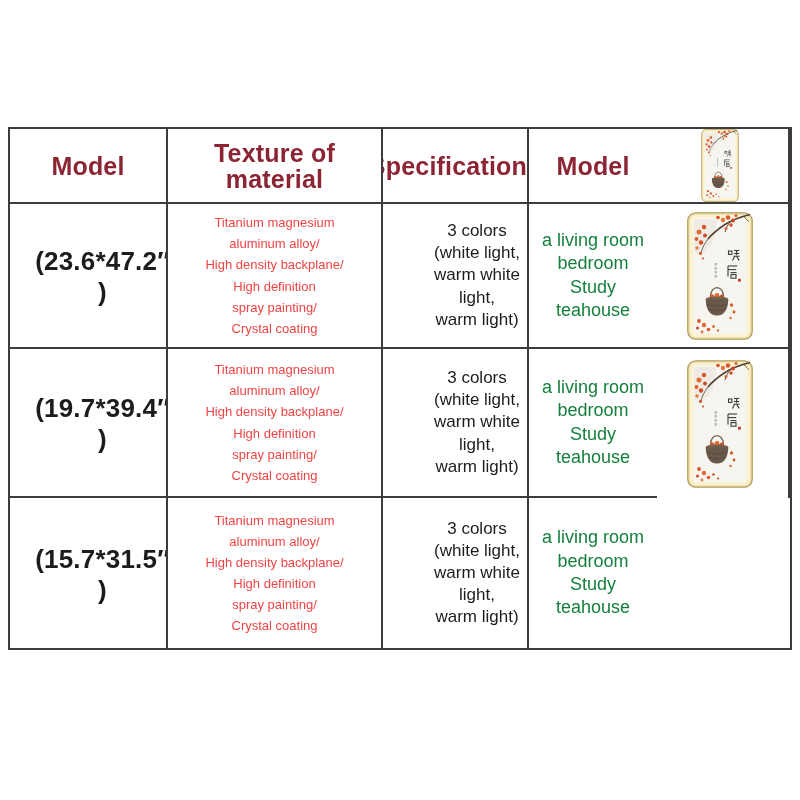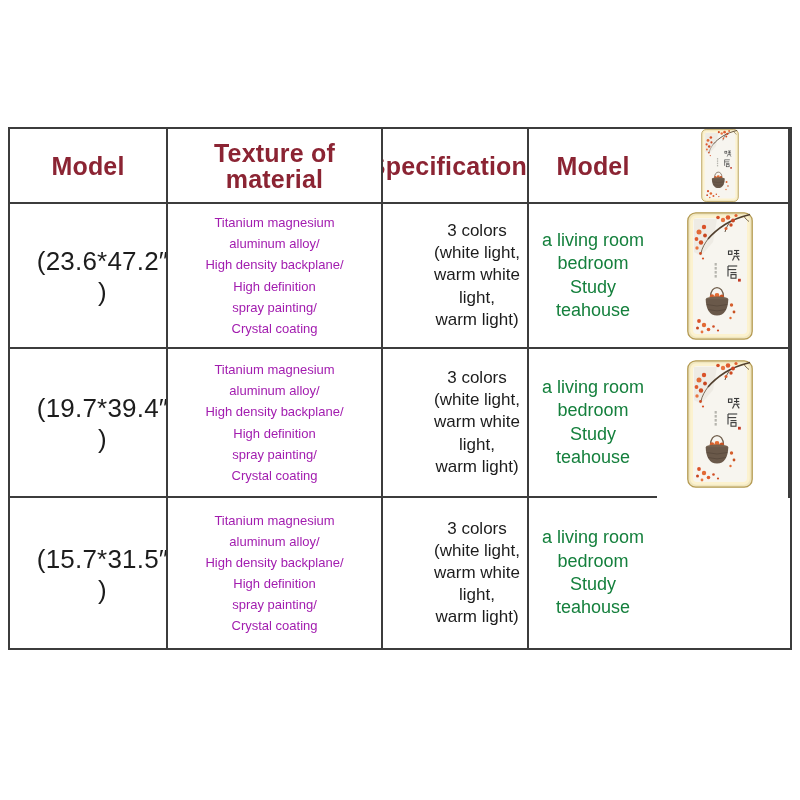--- a/index.html
+++ b/index.html
@@ -42,31 +42,31 @@
     letter-spacing: 0.2px;
   }
   .spec-main {
     font-size: 34px;
     font-weight: 700;
     color: #141414;
     letter-spacing: 0.3px;
   }
   .spec-sub {
     font-size: 26px;
-    font-weight: 400;
+    font-weight: 700;
     color: #1c1c1c;
     margin-top: 3px;
     letter-spacing: 0.2px;
     margin-left: 29px;
   }
   .texture {
     font-size: 13px;
     line-height: 1.62;
     white-space: pre-line;
-    color: #a21caf;
+    color: #ef4444;
   }
   .light {
     font-size: 17px;
     line-height: 1.3;
     white-space: pre-line;
     color: #1c1c1c;
     padding-left: 44px;
   }
   .scene {
     font-size: 18px;

